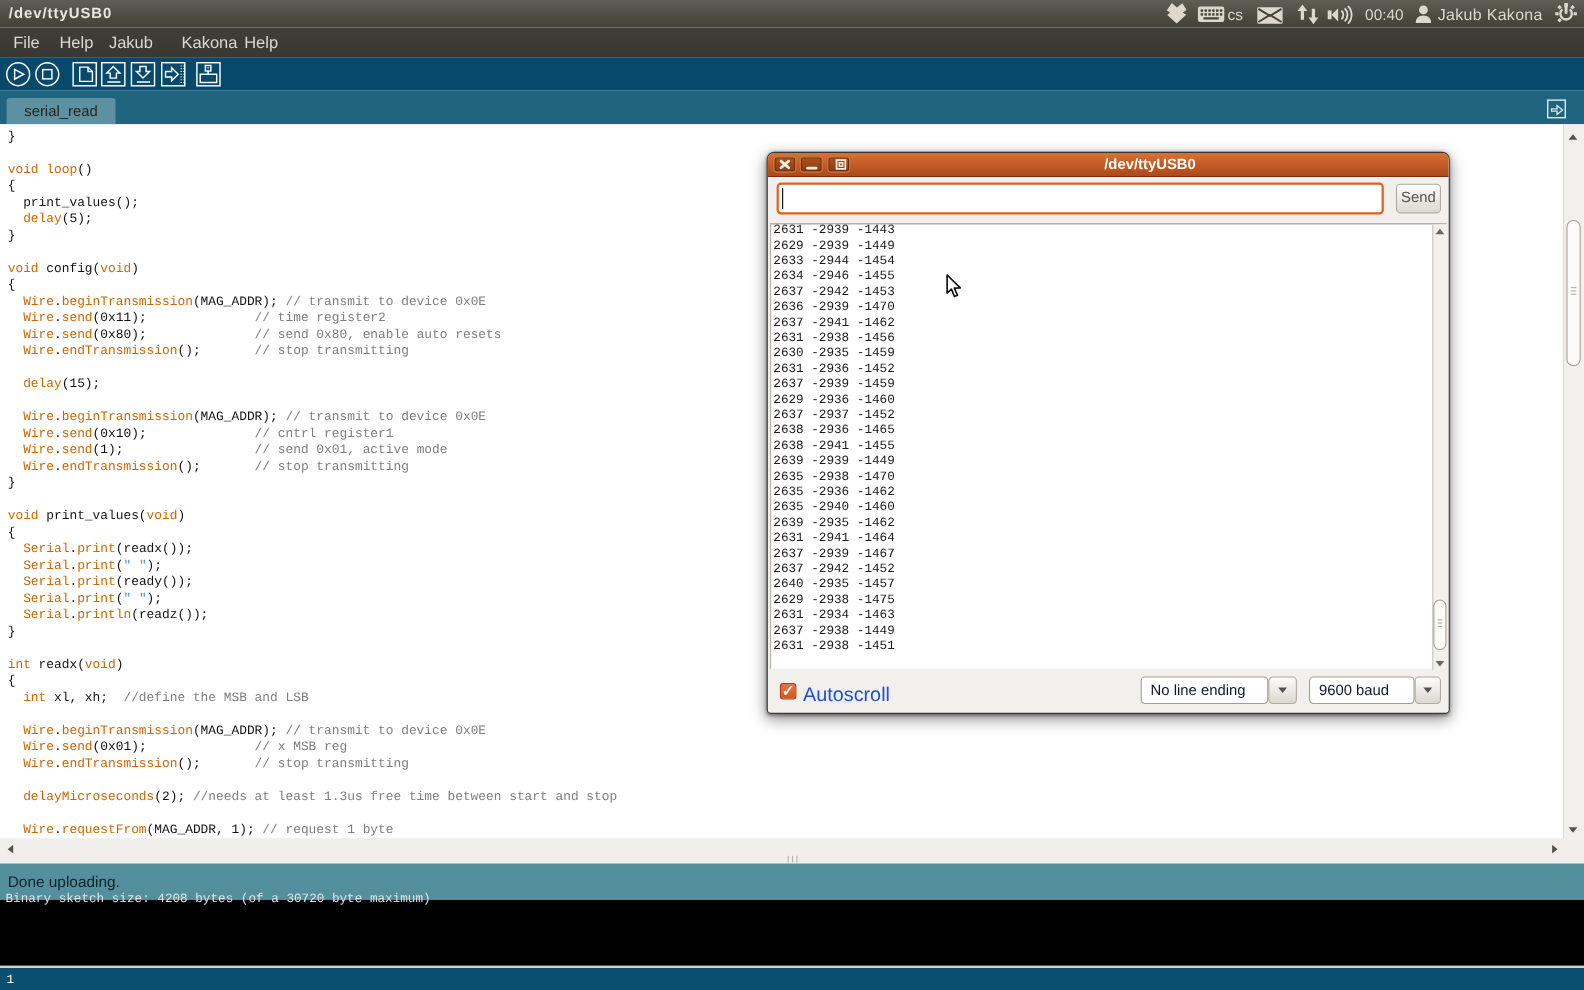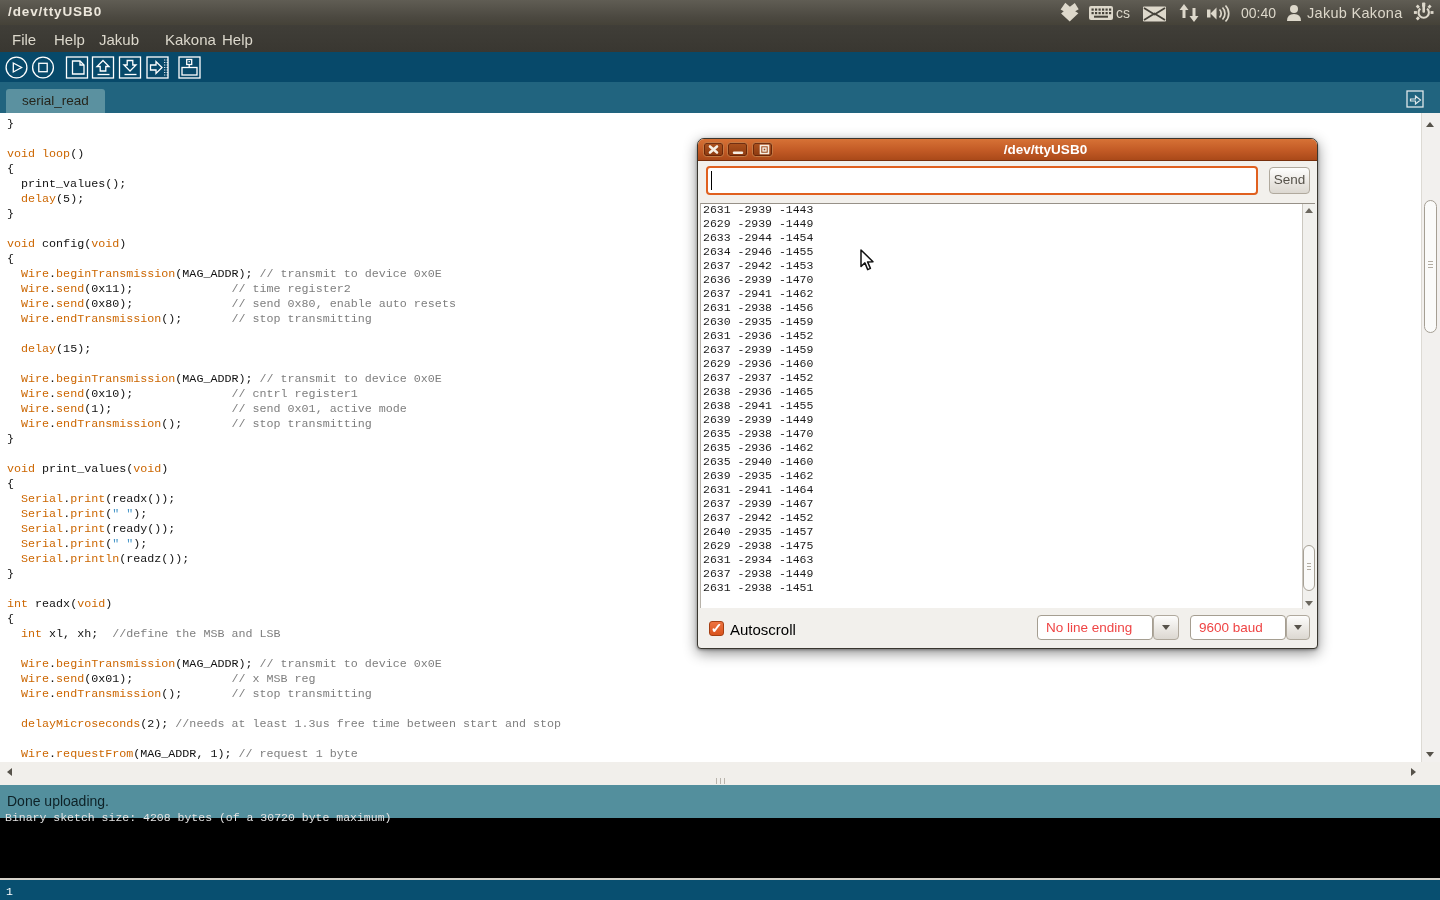--- a/index.html
+++ b/index.html
@@ -43,22 +43,22 @@
 #send{left:571px;top:28px;width:41px;height:27px;background:linear-gradient(#fefefd,#e9e6e1 60%,#dcd8d1);border:1px solid #b0a99d;border-radius:4px;font-size:13.5px;color:#56524a;text-align:center;line-height:24px}
 #slist{left:2px;top:64px;width:615px;height:405px;background:#fff;border-top:1px solid #979188;border-left:1px solid #b7b2a9}
 #srows{left:2px;top:-1px;font:11.5px/14px "Liberation Mono",monospace;color:#1c1c1c;white-space:pre}
 #ssb{left:601px;top:0;width:14px;height:405px;background:#f1f0ed;border-left:1px solid #cbc7bf}
 #sthumb{left:601.5px;top:341px;width:12px;height:46px;background:#fafaf9;border:1px solid #a7a196;border-radius:6px}
 .uarr{width:0;height:0;border-left:4px solid transparent;border-right:4px solid transparent;border-bottom:5px solid #56524a}
 .darr{width:0;height:0;border-left:4px solid transparent;border-right:4px solid transparent;border-top:5px solid #56524a}
 .larr{width:0;height:0;border-top:4px solid transparent;border-bottom:4px solid transparent;border-right:5px solid #56524a}
 .rarr{width:0;height:0;border-top:4px solid transparent;border-bottom:4px solid transparent;border-left:5px solid #56524a}
 #chk{left:11px;top:482px;width:15px;height:15px;border-radius:3px;background:linear-gradient(#ed7340,#d9541e);border:1px solid #a63f12;color:#fff;font-size:14px;font-weight:bold;line-height:12px;text-align:center;overflow:visible}
-#chktxt{left:32px;top:482px;font-size:15px;color:#000000}
-.dd{background:#fff;border:1px solid #a59e91;border-radius:4px;font-size:13.5px;color:#ef4444;padding:4px 0 0 8px}
+#chktxt{left:32px;top:482px;font-size:18px;color:#1d4ed8}
+.dd{background:#fff;border:1px solid #a59e91;border-radius:4px;font-size:13.5px;color:#0f172a;padding:4px 0 0 8px}
 .ddbtn{background:linear-gradient(#fdfdfc,#e9e6e1 60%,#dcd8d1);border:1px solid #b0a99d;border-radius:4px}
 </style></head><body>
 <div id="stage">
 
 <div class="abs" id="topbar"></div>
     <div class="abs" id="menubar"></div>
 <div class="abs" id="wintitle">/dev/ttyUSB0</div>
 <div class="abs menu" style="left:12px">File</div>
 <div class="abs menu" style="left:54px">Help</div>
 <div class="abs menu" style="left:99px">Jakub</div>

